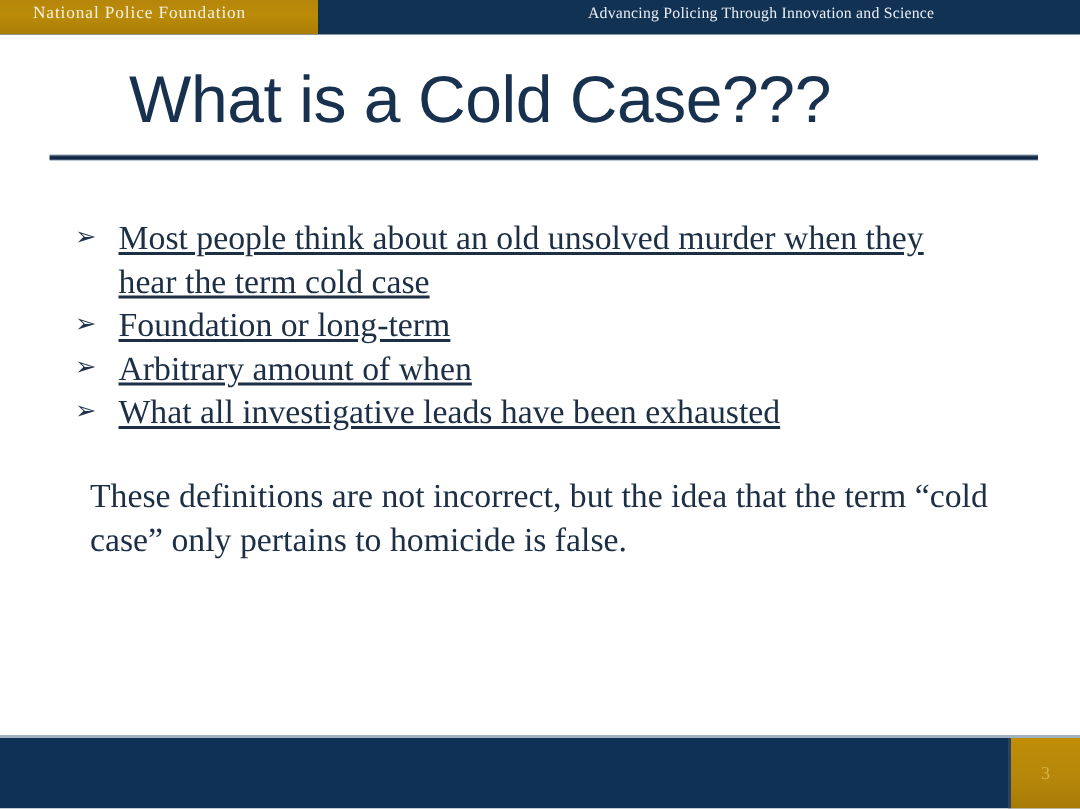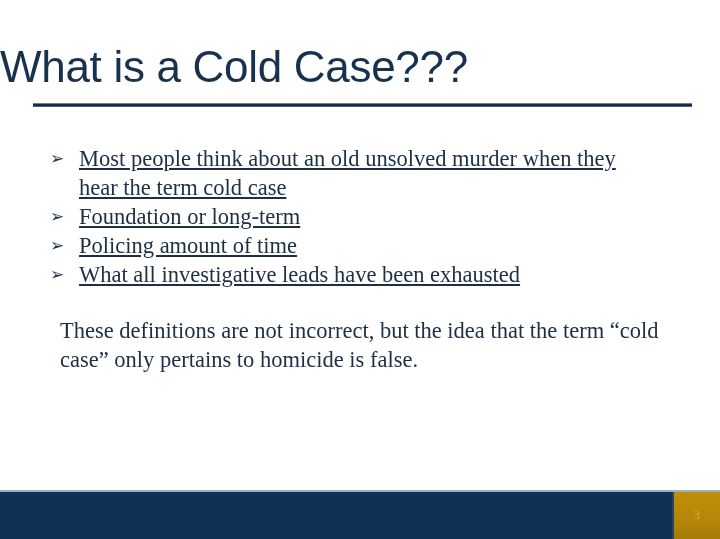--- a/index.html
+++ b/index.html
@@ -61,20 +61,21 @@
     color: #e9eef4;
     white-space: nowrap;
   }
 
   
   .title {
     position: absolute;
     top: 43px;
     left: 0;
     width: 640px;
+    text-align: center;
     font-family: "Liberation Sans", sans-serif;
     font-size: 44px;
     font-weight: normal;
     color: #17314f;
     letter-spacing: -0.3px;
     line-height: 1.08;
   }
 
   .title-rule {
     position: absolute;
@@ -157,37 +158,42 @@
     font-family: "Liberation Serif", serif;
     font-size: 12px;
     color: #d8b348;
   }
 </style>
 </head>
 <body>
 
 <div class="slide">
 
+  <div class="header-band">
+    <div class="header-gold"></div>
+    <div class="header-org">National Police Foundation</div>
+    <div class="header-tagline">Advancing Policing Through Innovation and Science</div>
+  </div>
 
   <div class="title">What is a Cold Case???</div>
   <div class="title-rule"></div>
 
   <div class="content">
     <ul class="bullet-list">
       <li class="bullet-item">
         <span class="bullet-arrow">➢</span>
         <span class="bullet-text">Most people think about an old unsolved murder when they hear the term cold case</span>
       </li>
       <li class="bullet-item">
         <span class="bullet-arrow">➢</span>
         <span class="bullet-text">Foundation or long-term</span>
       </li>
       <li class="bullet-item">
         <span class="bullet-arrow">➢</span>
-        <span class="bullet-text">Policing amount of time</span>
+        <span class="bullet-text">Arbitrary amount of when</span>
       </li>
       <li class="bullet-item">
         <span class="bullet-arrow">➢</span>
         <span class="bullet-text">What all investigative leads have been exhausted</span>
       </li>
     </ul>
 
     <p class="paragraph">These definitions are not incorrect, but the idea that the term “cold case” only pertains to homicide is false.</p>
   </div>
 

